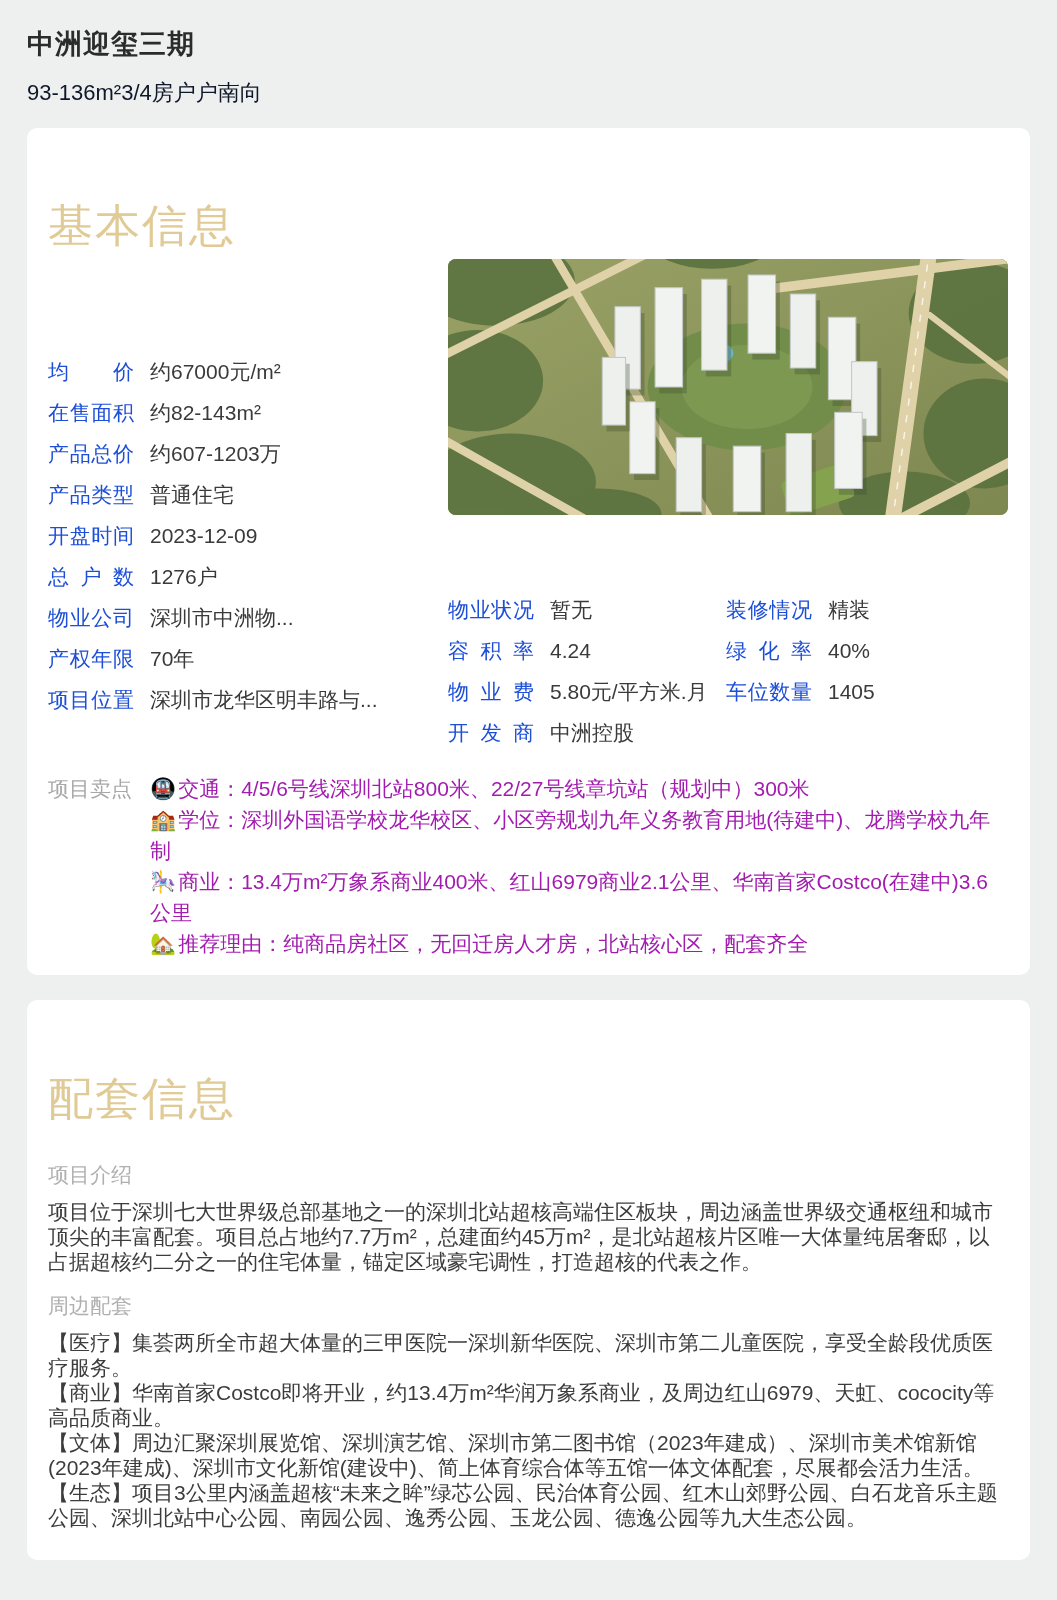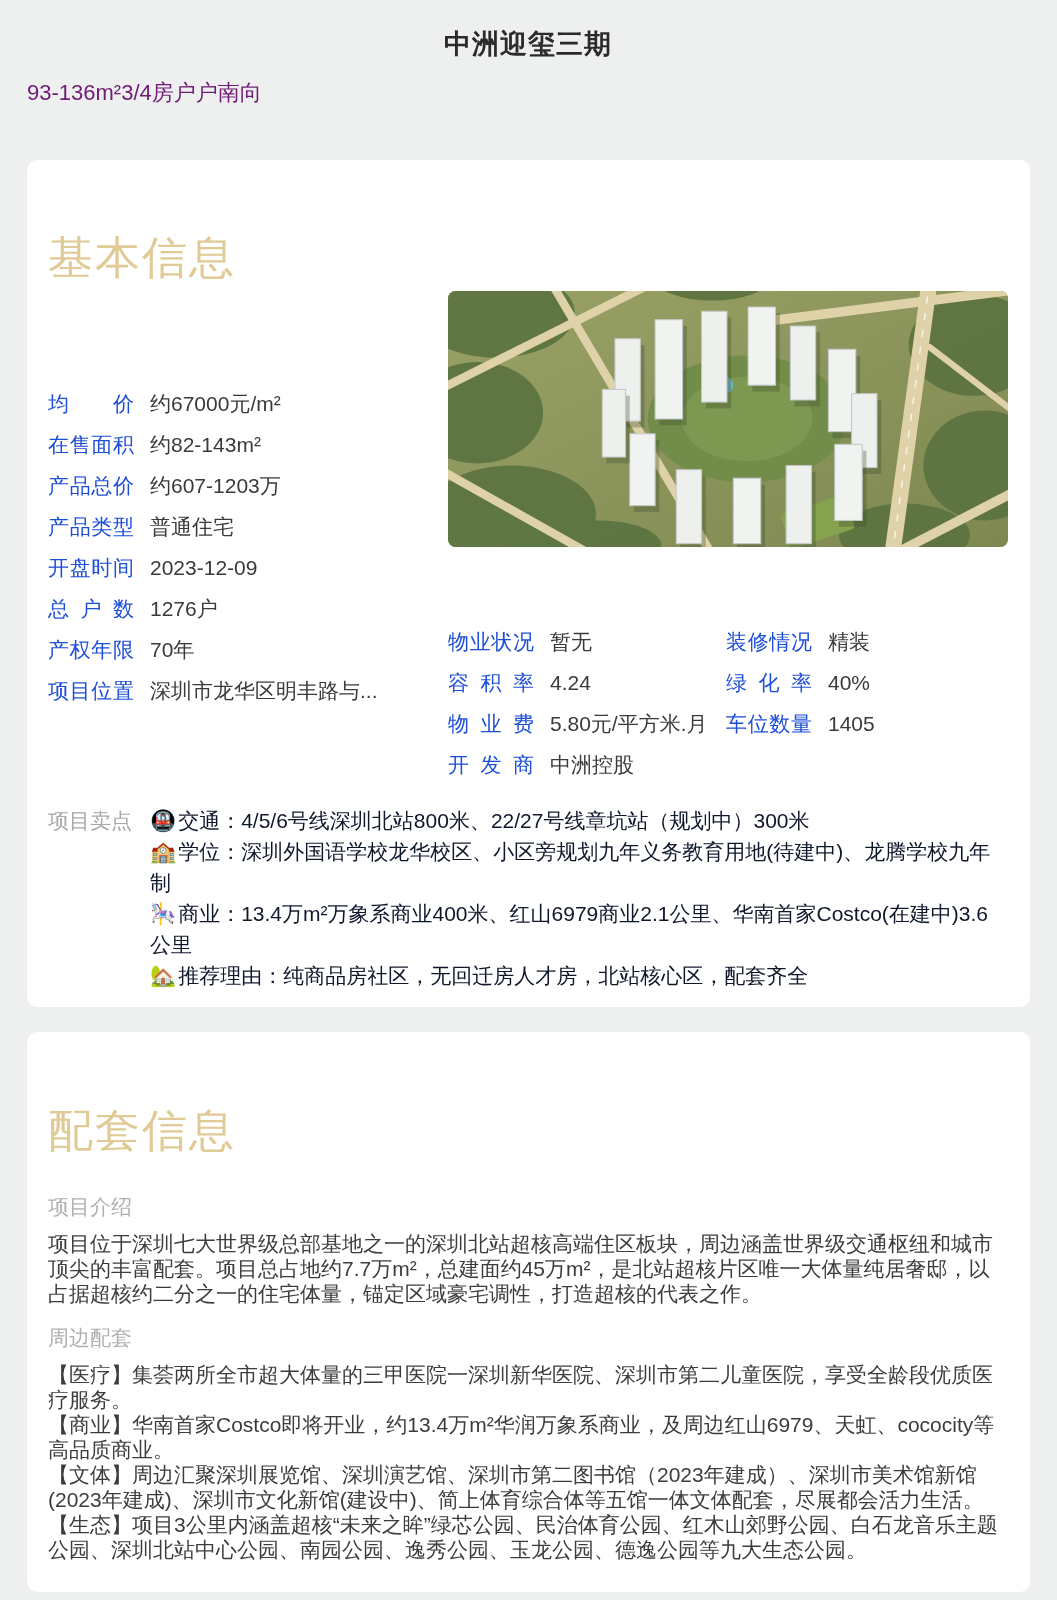--- a/index.html
+++ b/index.html
@@ -12,35 +12,34 @@
     color: #3a3a3a;
   }
 
   
   .page-header { padding: 26px 28px 20px 27px; }
   .page-title {
     font-size: 27px;
     font-weight: 700;
     color: #2b2b2b;
     letter-spacing: 1px;
-    text-align: center;
   }
   .page-subtitle {
     margin-top: 16px;
     font-size: 22px;
-    color: #701a75;
+    color: #0f172a;
   }
 
   
   .card {
     background: #ffffff;
     border-radius: 10px;
     margin: 0 27px;
   }
-  .card-basic { padding: 36px 22px 16px 21px; margin-bottom: 25px; margin-top: 32px; }
+  .card-basic { padding: 36px 22px 16px 21px; margin-bottom: 25px; }
   .card-amenities { padding: 37px 22px 30px 21px; margin-bottom: 8px; }
 
   .section-title {
     font-size: 45px;
     line-height: 50px;
     font-weight: 400;
     color: #e0ca96;
     letter-spacing: 2px;
   }
 
@@ -76,21 +75,21 @@
 
   .selling-points { display: flex; margin-top: 10px; font-size: 21px; }
   .sp-label {
     width: 86px;
     flex-shrink: 0;
     margin-right: 16px;
     color: #a8a8a8;
     line-height: 31px;
   }
   .sp-content { flex: 1; }
-  .sp-item { line-height: 31px; color: #0f172a; }
+  .sp-item { line-height: 31px; color: #a21caf; }
   .sp-icon { margin-right: 2px; }
 
   
   .sub-heading {
     font-size: 21px;
     color: #b0b0b0;
     margin: 18px 0 10px 0;
   }
   .sub-heading.first { margin-top: 29px; }
   .amenity-paragraph {
@@ -130,20 +129,24 @@
         <span class="kv-label">产品类型</span>
         <span class="kv-value">普通住宅</span>
       </div>
       <div class="kv-row">
         <span class="kv-label">开盘时间</span>
         <span class="kv-value">2023-12-09</span>
       </div>
       <div class="kv-row">
         <span class="kv-label">总户数</span>
         <span class="kv-value">1276户</span>
+      </div>
+      <div class="kv-row">
+        <span class="kv-label">物业公司</span>
+        <span class="kv-value">深圳市中洲物...</span>
       </div>
       <div class="kv-row">
         <span class="kv-label">产权年限</span>
         <span class="kv-value">70年</span>
       </div>
       <div class="kv-row">
         <span class="kv-label">项目位置</span>
         <span class="kv-value">深圳市龙华区明丰路与...</span>
       </div>
     </div>

